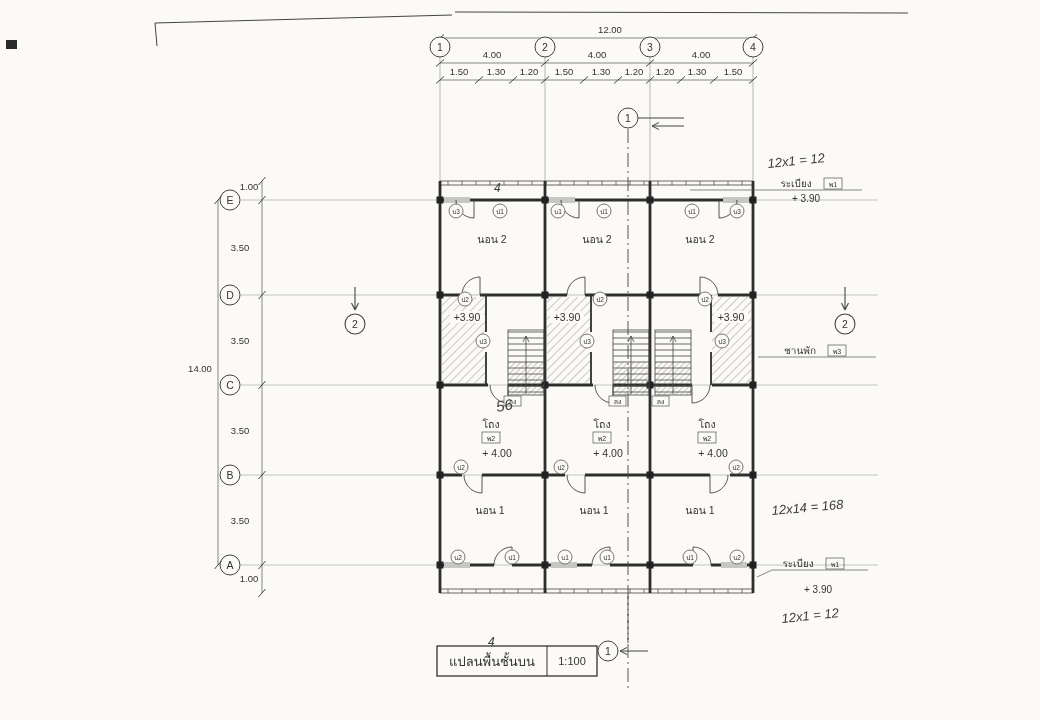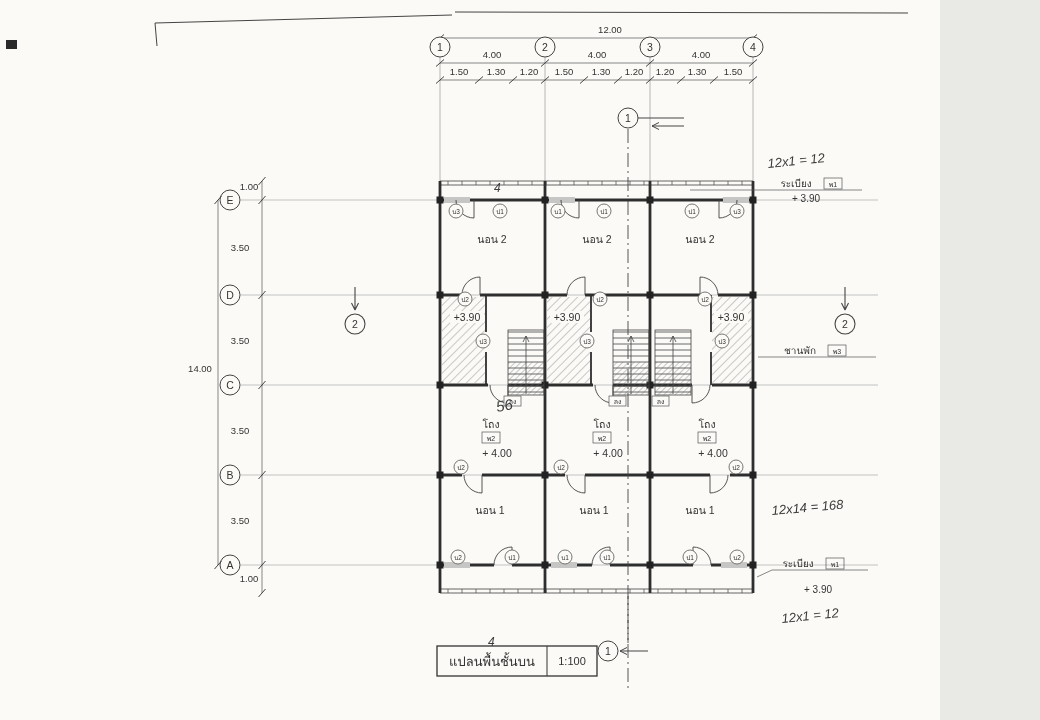--- a/index.html
+++ b/index.html
@@ -1,16 +1,16 @@
 <!DOCTYPE html>
 <html><head>
 <meta charset="utf-8">
 <style>
   html,body{margin:0;padding:0;background:#e9e9e6;}
-  .page{position:relative;width:940px;height:720px;background:#fbfaf7;overflow:hidden;
+  .page{position:relative;width:1040px;height:720px;background:#fbfaf7;overflow:hidden;
         font-family:"Liberation Sans", sans-serif;}
   svg{display:block;}
   text{fill:#333;}
   .dim{font-size:9.5px;}
   .bubble-t{font-size:10.5px;}
   .room{font-size:10.5px;}
   .tag-t{font-size:6.5px;}
   .ann{font-size:10px;}
   .hand{font-size:13px;font-style:italic;fill:#3c3c3c;}
   .small-t{font-size:7px;}

